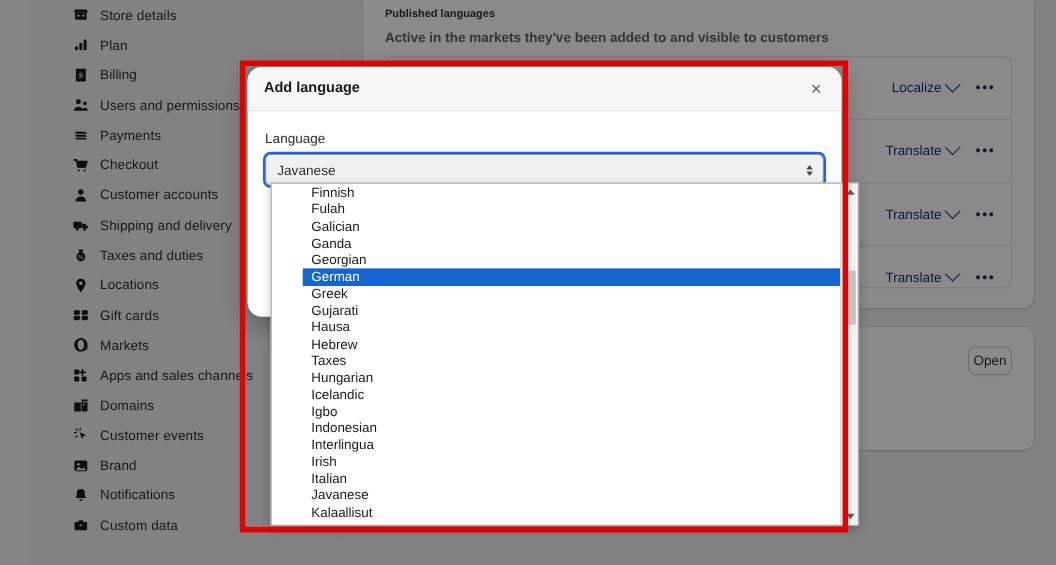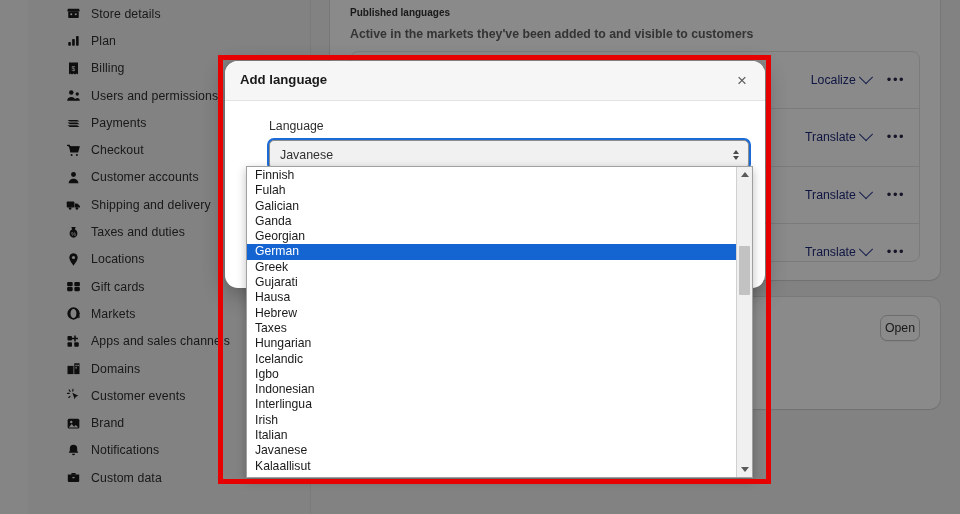--- a/index.html
+++ b/index.html
@@ -42,33 +42,33 @@
   
   #redbox{position:absolute;left:218px;top:55px;width:553px;height:429px;
           border:5px solid #e60000;box-sizing:border-box;z-index:60;pointer-events:none;}
   
   #modal{position:absolute;left:225px;top:61px;width:540px;height:227px;background:#ffffff;
          border-radius:13px;z-index:30;box-shadow:0 6px 22px rgba(0,0,0,.30);overflow:hidden;}
   #modal-header{height:39px;background:#f6f6f7;border-bottom:1px solid #e3e3e3;position:relative;text-align:right;}
   #modal-title{position:absolute;left:15px;top:11px;font-size:13.2px;font-weight:bold;color:#1a1a1a;}
   #modal-close{position:absolute;right:10px;top:6px;width:26px;height:26px;display:flex;align-items:center;
                justify-content:center;color:#616161;font-size:17px;cursor:pointer;line-height:1;}
-  #modal-body{padding:18px 16px 0 16px;margin-left:28px;}
+  #modal-body{padding:18px 16px 0 16px;}
   #field-label{font-size:12.3px;color:#303030;margin-bottom:7px;}
   #select-box{position:relative;height:27px;background:#f1f1f1;border:1px solid #8e8e8e;border-radius:5px;
               box-shadow:0 0 0 2px #1b6bd6;display:flex;align-items:center;padding:0 10px;cursor:pointer;}
   #select-value{font-size:12.4px;color:#303030;}
   #select-arrows{position:absolute;right:9px;top:50%;transform:translateY(-50%);
                  display:flex;flex-direction:column;align-items:center;gap:2px;color:#4a4a4a;}
   .ar{width:0;height:0;border-left:3.5px solid transparent;border-right:3.5px solid transparent;}
   .ar.up{border-bottom:4px solid #4a4a4a;}
   .ar.dn{border-top:4px solid #4a4a4a;}
   
   #dropdown{position:absolute;left:246px;top:166px;width:505px;height:310px;background:#ffffff;
-            border:1px solid #a0a0a0;z-index:50;display:flex;box-shadow:0 3px 9px rgba(0,0,0,.25);}
+            border:1px solid #a0a0a0;z-index:50;display:flex;box-shadow:0 3px 9px rgba(0,0,0,.25);padding-left:28px;}
   #dd-list{flex:1;overflow:hidden;padding-top:1px;}
   .dd-item{height:15.3px;line-height:15.3px;font-size:12.2px;color:#1a1a1a;padding-left:8px;white-space:nowrap;cursor:default;}
   .dd-item.sel{background:#1464d2;color:#ffffff;}
   #dd-scroll{width:15px;background:#f0f0f0;border-left:1px solid #d0d0d0;position:relative;}
   .sb-arrow{position:absolute;left:0;width:15px;height:15px;display:flex;align-items:center;justify-content:center;cursor:pointer;}
   .sb-arrow.top{top:0;}
   .sb-arrow.bot{bottom:0;}
   .sb-tri-up{width:0;height:0;border-left:4px solid transparent;border-right:4px solid transparent;border-bottom:5px solid #5a5a5a;}
   .sb-tri-dn{width:0;height:0;border-left:4px solid transparent;border-right:4px solid transparent;border-top:5px solid #5a5a5a;}
   #sb-thumb{position:absolute;left:2px;width:11px;top:79px;height:49px;background:#c2c2c2;border-radius:1px;cursor:pointer;}

